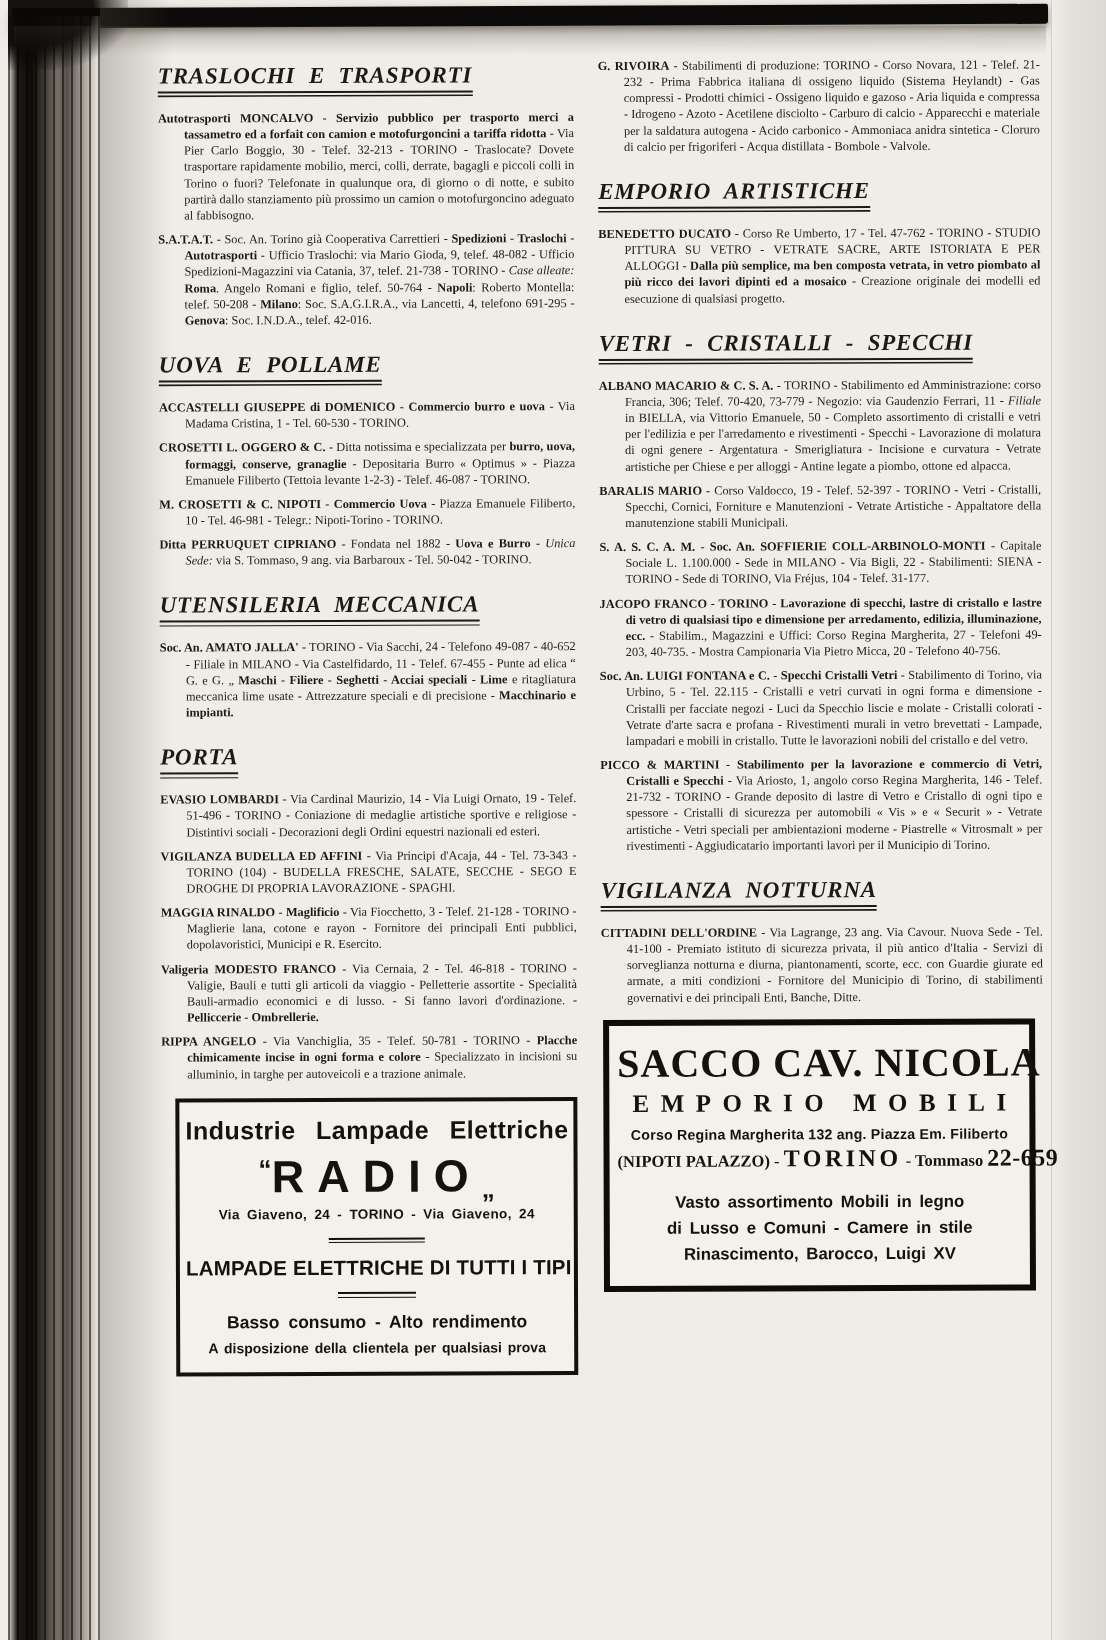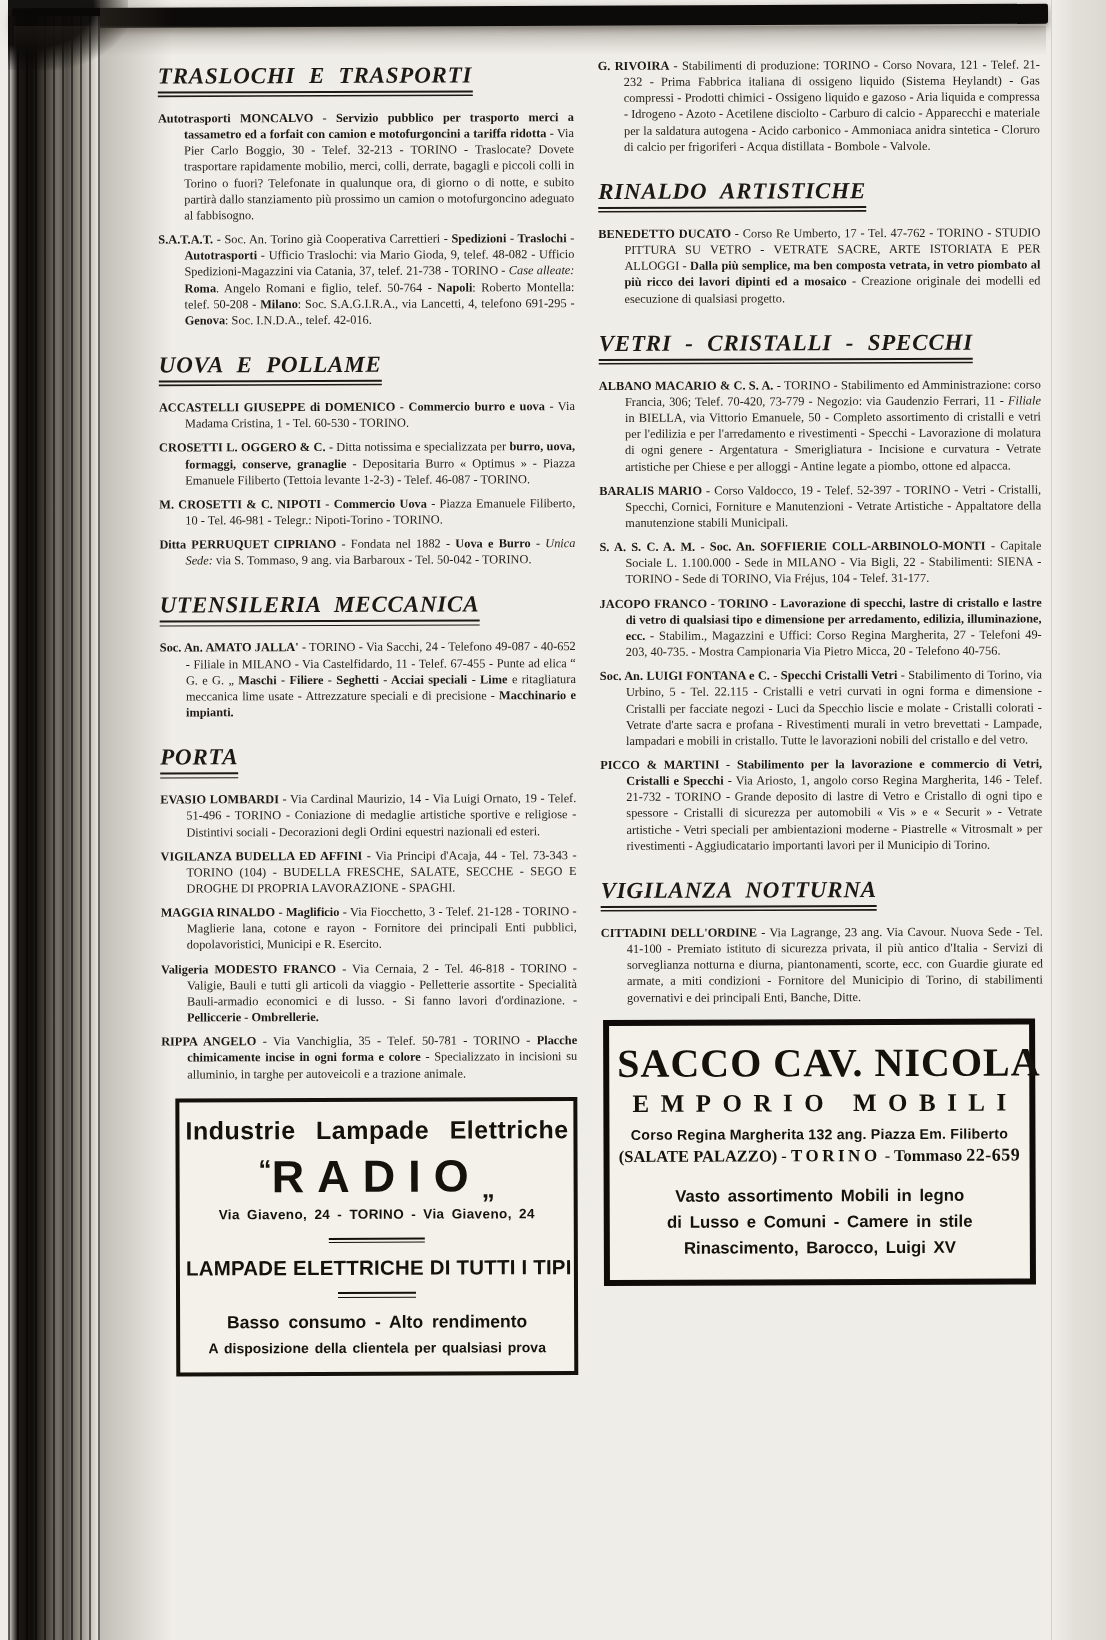--- a/index.html
+++ b/index.html
@@ -48,22 +48,22 @@
   .adl-l2{text-align:center;font-weight:700;font-size:20.5px;white-space:nowrap;letter-spacing:.2px;}
   .adl-l3{text-align:center;font-weight:700;font-size:17.5px;word-spacing:4px;margin-top:6px;}
   .adl-l4{text-align:center;font-weight:700;font-size:14px;word-spacing:2px;margin-top:7px;}
   .adr{margin:14px 0 0 2px;width:404px;border:6px solid #0e0b08;padding:14px 8px 18px;}
   .adr-title{font-family:"Liberation Serif",serif;text-align:center;font-weight:700;font-size:40px;
     letter-spacing:1px;white-space:nowrap;}
   .adr-sub{font-family:"Liberation Serif",serif;text-align:center;font-weight:600;font-size:25px;
     letter-spacing:11.5px;text-indent:11.5px;margin-top:3px;white-space:nowrap;}
   .adr-a1{text-align:center;font-weight:700;font-size:14.2px;margin-top:9px;white-space:nowrap;letter-spacing:.2px;}
   .adr-a2{font-family:"Liberation Serif",serif;text-align:center;font-weight:700;font-size:16.5px;margin-top:3px;white-space:nowrap;}
-  .adr-a2 .big{font-size:17px;letter-spacing:3.5px;}
-  .adr-a2 .phone{font-size:18px;letter-spacing:.5px;}
+  .adr-a2 .big{font-size:24px;letter-spacing:3.5px;}
+  .adr-a2 .phone{font-size:24px;letter-spacing:.5px;}
   .adr-lines{text-align:center;font-weight:700;font-size:16.8px;line-height:1.55;word-spacing:3px;margin-top:17px;}
 </style>
 </head>
 <body>
 
 <div class="top-bar"></div>
 <div class="spine"></div>
 <div class="spine-top"></div>
 <div class="under-bar-shadow"></div>
 <div class="gutter-shadow"></div>
@@ -99,38 +99,38 @@
       <div class="adl-l2">LAMPADE ELETTRICHE DI TUTTI I TIPI</div>
       <div class="rule r2"></div>
       <div class="adl-l3">Basso consumo - Alto rendimento</div>
       <div class="adl-l4">A disposizione della clientela per qualsiasi prova</div>
     </div>
   </div>
 
   <div class="col right">
     <div>
         <p class="entry"><span class="b">G. RIVOIRA</span><span> - Stabilimenti di produzione: TORINO - Corso Novara, 121 - Telef. 21-232 - Prima Fabbrica italiana di ossigeno liquido (Sistema Heylandt) - Gas compressi - Prodotti chimici - Ossigeno liquido e gazoso - Aria liquida e compressa - Idrogeno - Azoto - Acetilene disciolto - Carburo di calcio - Apparecchi e materiale per la saldatura autogena - Acido carbonico - Ammoniaca anidra sintetica - Cloruro di calcio per frigoriferi - Acqua distillata - Bombole - Valvole.</span></p>
-        <div class="sec"><span class="sec-t">RINALDO ARTISTICHE</span></div>
+        <div class="sec"><span class="sec-t">EMPORIO ARTISTICHE</span></div>
         <p class="entry"><span class="b">BENEDETTO DUCATO</span><span> - Corso Re Umberto, 17 - Tel. 47-762 - TORINO - STUDIO PITTURA SU VETRO - VETRATE SACRE, ARTE ISTORIATA E PER ALLOGGI - </span><span class="b">Dalla più semplice, ma ben composta vetrata, in vetro piombato al più ricco dei lavori dipinti ed a mosaico</span><span> - Creazione originale dei modelli ed esecuzione di qualsiasi progetto.</span></p>
         <div class="sec"><span class="sec-t">VETRI - CRISTALLI - SPECCHI</span></div>
         <p class="entry"><span class="b">ALBANO MACARIO &amp; C. S. A.</span><span> - TORINO - Stabilimento ed Amministrazione: corso Francia, 306; Telef. 70-420, 73-779 - Negozio: via Gaudenzio Ferrari, 11 - </span><span class="i">Filiale</span><span> in BIELLA, via Vittorio Emanuele, 50 - Completo assortimento di cristalli e vetri per l'edilizia e per l'arredamento e rivestimenti - Specchi - Lavorazione di molatura di ogni genere - Argentatura - Smerigliatura - Incisione e curvatura - Vetrate artistiche per Chiese e per alloggi - Antine legate a piombo, ottone ed alpacca.</span></p>
         <p class="entry"><span class="b">BARALIS MARIO</span><span> - Corso Valdocco, 19 - Telef. 52-397 - TORINO - Vetri - Cristalli, Specchi, Cornici, Forniture e Manutenzioni - Vetrate Artistiche - Appaltatore della manutenzione stabili Municipali.</span></p>
         <p class="entry"><span class="b">S. A. S. C. A. M. - Soc. An. SOFFIERIE COLL-ARBINOLO-MONTI</span><span> - Capitale Sociale L. 1.100.000 - Sede in MILANO - Via Bigli, 22 - Stabilimenti: SIENA - TORINO - Sede di TORINO, Via Fréjus, 104 - Telef. 31-177.</span></p>
         <p class="entry"><span class="b">JACOPO FRANCO - TORINO - Lavorazione di specchi, lastre di cristallo e lastre di vetro di qualsiasi tipo e dimensione per arredamento, edilizia, illuminazione, ecc.</span><span> - Stabilim., Magazzini e Uffici: Corso Regina Margherita, 27 - Telefoni 49-203, 40-735. - Mostra Campionaria Via Pietro Micca, 20 - Telefono 40-756.</span></p>
         <p class="entry"><span class="b">Soc. An. LUIGI FONTANA e C. - Specchi Cristalli Vetri</span><span> - Stabilimento di Torino, via Urbino, 5 - Tel. 22.115 - Cristalli e vetri curvati in ogni forma e dimensione - Cristalli per facciate negozi - Luci da Specchio liscie e molate - Cristalli colorati - Vetrate d'arte sacra e profana - Rivestimenti murali in vetro brevettati - Lampade, lampadari e mobili in cristallo. Tutte le lavorazioni nobili del cristallo e del vetro.</span></p>
         <p class="entry"><span class="b">PICCO &amp; MARTINI - Stabilimento per la lavorazione e commercio di Vetri, Cristalli e Specchi</span><span> - Via Ariosto, 1, angolo corso Regina Margherita, 146 - Telef. 21-732 - TORINO - Grande deposito di lastre di Vetro e Cristallo di ogni tipo e spessore - Cristalli di sicurezza per automobili « Vis » e « Securit » - Vetrate artistiche - Vetri speciali per ambientazioni moderne - Piastrelle « Vitrosmalt » per rivestimenti - Aggiudicatario importanti lavori per il Municipio di Torino.</span></p>
         <div class="sec"><span class="sec-t">VIGILANZA NOTTURNA</span></div>
         <p class="entry"><span class="b">CITTADINI DELL'ORDINE</span><span> - Via Lagrange, 23 ang. Via Cavour. Nuova Sede - Tel. 41-100 - Premiato istituto di sicurezza privata, il più antico d'Italia - Servizi di sorveglianza notturna e diurna, piantonamenti, scorte, ecc. con Guardie giurate ed armate, a miti condizioni - Fornitore del Municipio di Torino, di stabilimenti governativi e dei principali Enti, Banche, Ditte.</span></p>
       </div>
 
     <div class="ad adr">
       <div class="adr-title">SACCO CAV. NICOLA</div>
       <div class="adr-sub">EMPORIO MOBILI</div>
       <div class="adr-a1">Corso Regina Margherita 132 ang. Piazza Em. Filiberto</div>
-      <div class="adr-a2"><span>(SALATE PALAZZO) - </span><span class="big">TORINO</span><span> - Tommaso </span><span class="phone">22-659</span></div>
+      <div class="adr-a2"><span>(NIPOTI PALAZZO) - </span><span class="big">TORINO</span><span> - Tommaso </span><span class="phone">22-659</span></div>
       <div class="adr-lines">
         <div>Vasto assortimento Mobili in legno</div>
         <div>di Lusso e Comuni - Camere in stile</div>
         <div>Rinascimento, Barocco, Luigi XV</div>
       </div>
     </div>
   </div>
 
 </div>
 

